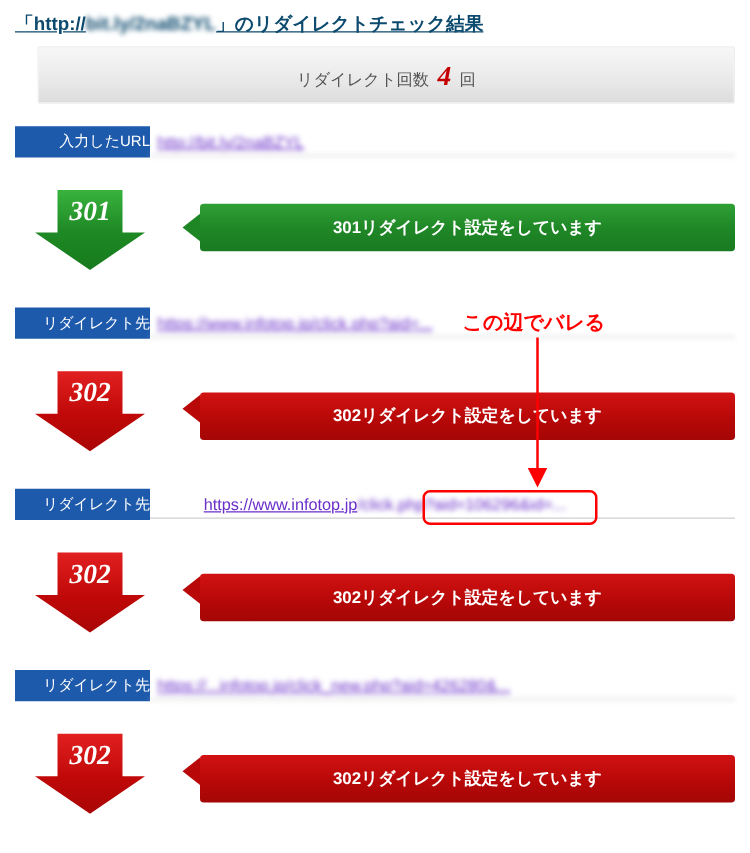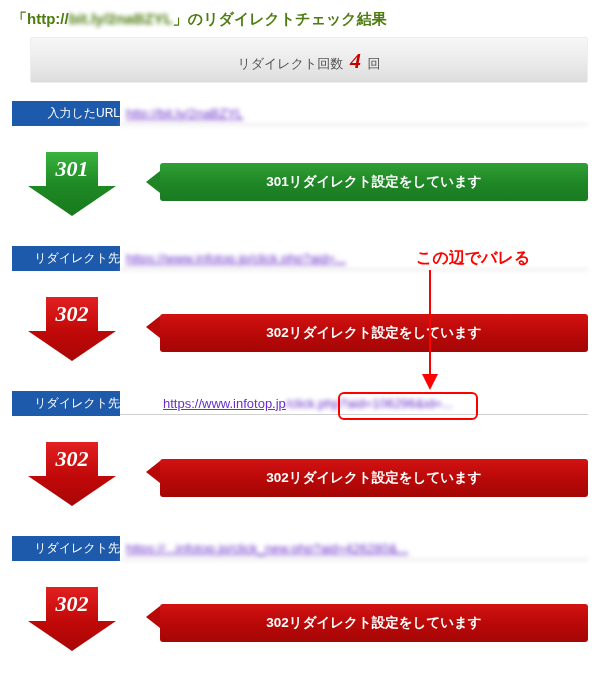--- a/index.html
+++ b/index.html
@@ -7,23 +7,24 @@
     font-family: "Meiryo", "Hiragino Kaku Gothic Pro", sans-serif;
     font-size: 13px;
     color: #333;
     background: #fff;
     width: 600px;
     padding: 10px 12px 20px 12px;
   }
   .title {
     font-size: 15px;
     font-weight: bold;
-    color: #4d7c0f;
+    color: #0c4a6e;
     margin-bottom: 8px;
     word-break: break-all;
+    text-decoration: underline;
   }
   .count-bar {
     background: linear-gradient(#f7f7f7,#e9e9e9 60%,#dcdcdc);
     border: 1px solid #eee;
     border-radius: 2px;
     text-align: center;
     padding: 10px 6px 8px;
     margin-bottom: 18px;
     font-size: 13px;
     color: #555;
@@ -229,21 +230,21 @@
       <polygon points="22,6 74,6 74,40 92,40 48,70 4,40 22,40" fill="url(#gr)"></polygon>
       <text x="48" y="30" text-anchor="middle" font-family="Georgia, serif" font-style="italic" font-weight="bold" font-size="22" fill="#fff">302</text>
     </svg>
   </div>
   <div class="msg-row">
     <div class="msg-tri"></div>
     <div class="msg-box">302リダイレクト設定をしています</div>
   </div>
 </div>
 
-<div class="annot-text" style="left:370px; top:248px;margin-left:46px;">この辺でバレる</div>
+<div class="annot-text" style="left:370px; top:248px;">この辺でバレる</div>
 <svg class="annot-arrow" style="left:400px; top:268px;" width="60" height="126">
   <defs>
     <marker id="ah" markerWidth="8" markerHeight="8" refX="6" refY="4" orient="auto">
       <path d="M0,0 L8,4 L0,8 Z" fill="#ff0000"></path>
     </marker>
   </defs>
   <line x1="30" y1="2" x2="30" y2="118" stroke="#ff0000" stroke-width="2" marker-end="url(#ah)"></line>
 </svg>
 <div class="annot-box" style="left:338px; top:392px;"></div>
 

